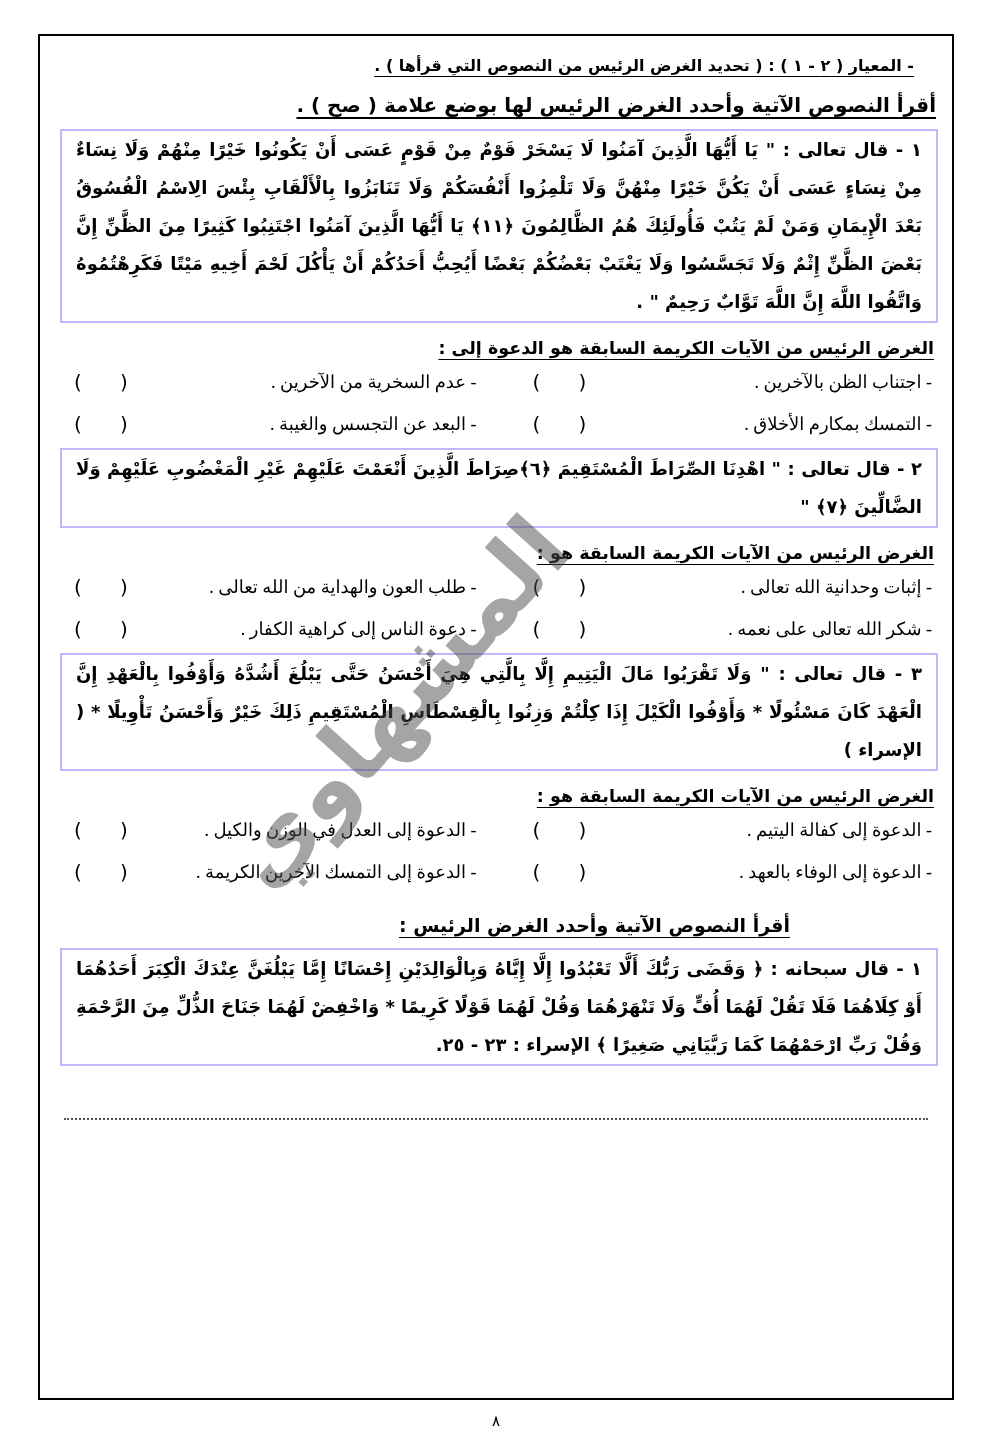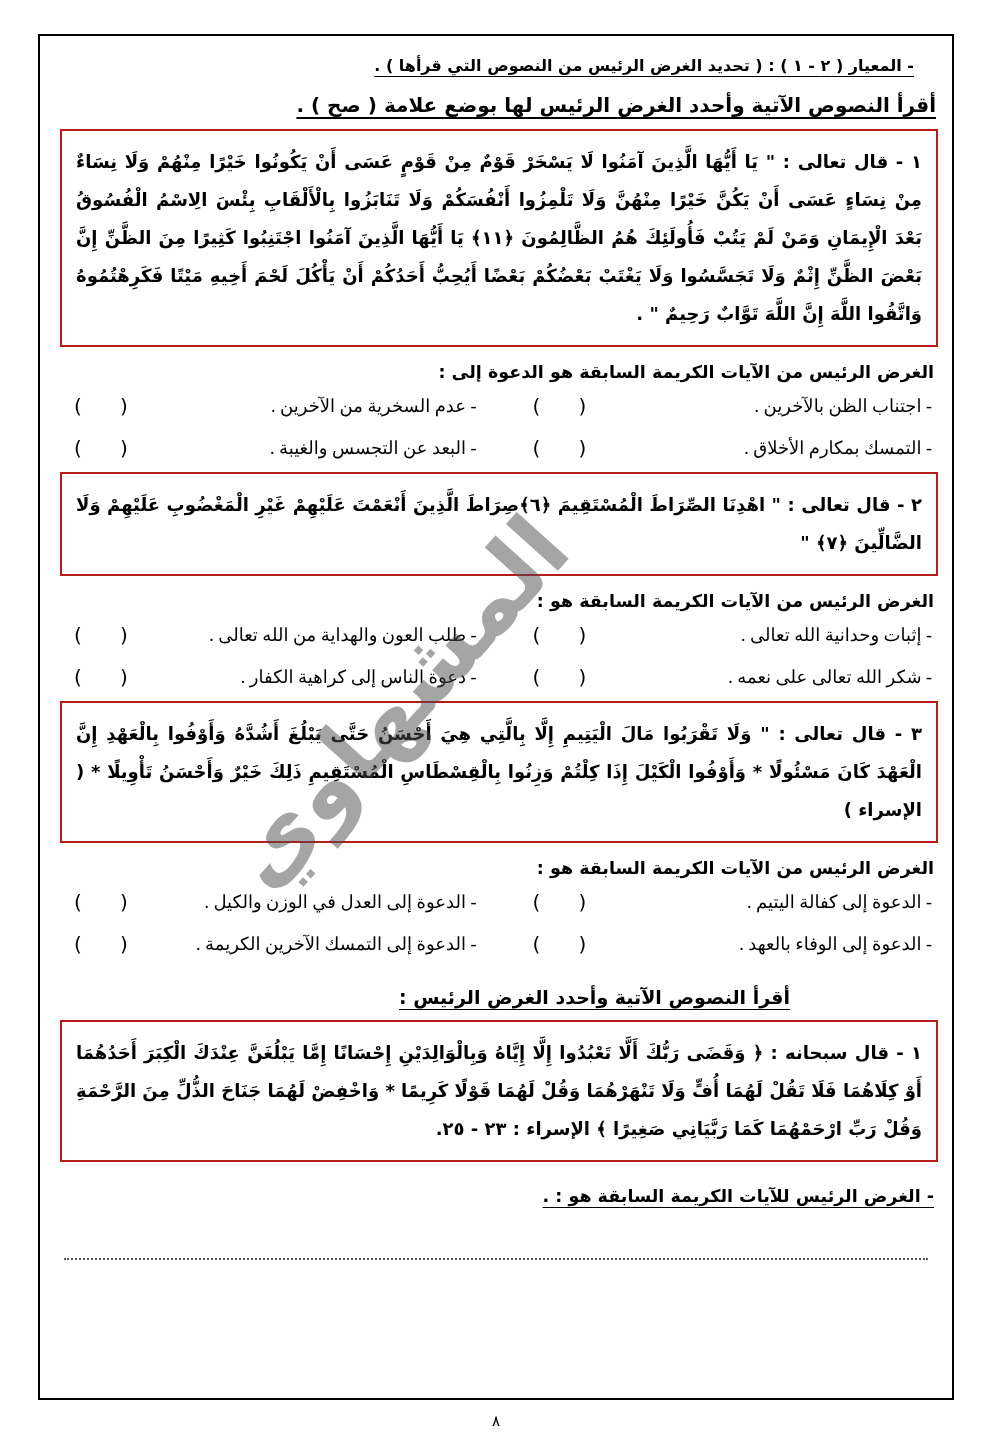--- a/index.html
+++ b/index.html
@@ -29,32 +29,33 @@
   }
   .instruction {
     margin:18px 4px 0 0;
     text-align:right;
     font-weight:bold;
     font-size:20px;
     text-decoration:underline;
     text-underline-offset:5px;
   }
   .quote-box {
-    border:2px solid #b91c1c;
+    border:2px solid #c4b5fd;
     margin:12px 2px 0 8px;
-    padding:12px 14px;
+    padding:0 14px;
     font-weight:bold;
     font-size:18px;
     line-height:38px;
     text-align:justify;
   }
   .sec-heading {
     margin:15px 6px 0 0;
     font-weight:bold;
     font-size:17.5px;
+    text-decoration:underline;
     text-underline-offset:5px;
   }
   .options {
     display:grid;
     grid-template-columns:52% 48%;
     row-gap:18px;
     margin:12px 8px 0 4px;
     font-size:18px;
   }
   .option { display:flex; justify-content:space-between; align-items:center; }
@@ -175,19 +176,18 @@
       <span class="answer-slot">(&nbsp;&nbsp;&nbsp;&nbsp;&nbsp;&nbsp;)</span>
     </div>
     <div class="option">
       <span class="opt-text">- الدعوة إلى التمسك الآخرين الكريمة .</span>
       <span class="answer-slot">(&nbsp;&nbsp;&nbsp;&nbsp;&nbsp;&nbsp;)</span>
     </div>
   </div>
 
   <div class="part2-instruction">أقرأ النصوص الآتية وأحدد الغرض الرئيس :</div>
   <div class="quote-box">١ -  قال سبحانه : ﴿ وَقَضَى رَبُّكَ أَلَّا تَعْبُدُوا إِلَّا إِيَّاهُ وَبِالْوَالِدَيْنِ إِحْسَانًا إِمَّا يَبْلُغَنَّ عِنْدَكَ الْكِبَرَ أَحَدُهُمَا أَوْ كِلَاهُمَا فَلَا تَقُلْ لَهُمَا أُفٍّ وَلَا تَنْهَرْهُمَا وَقُلْ لَهُمَا قَوْلًا كَرِيمًا * وَاخْفِضْ لَهُمَا جَنَاحَ الذُّلِّ مِنَ الرَّحْمَةِ وَقُلْ رَبِّ ارْحَمْهُمَا كَمَا رَبَّيَانِي صَغِيرًا ﴾ الإسراء : ٢٣ - ٢٥.</div>
-  <div class="prompt">- الغرض الرئيس للآيات الكريمة السابقة هو : .</div>
   <div class="answer-line"></div>
 
 </div>
 
 <div class="watermark">المشهاوي</div>
 <div class="page-number">٨</div>
 
 </body></html>

